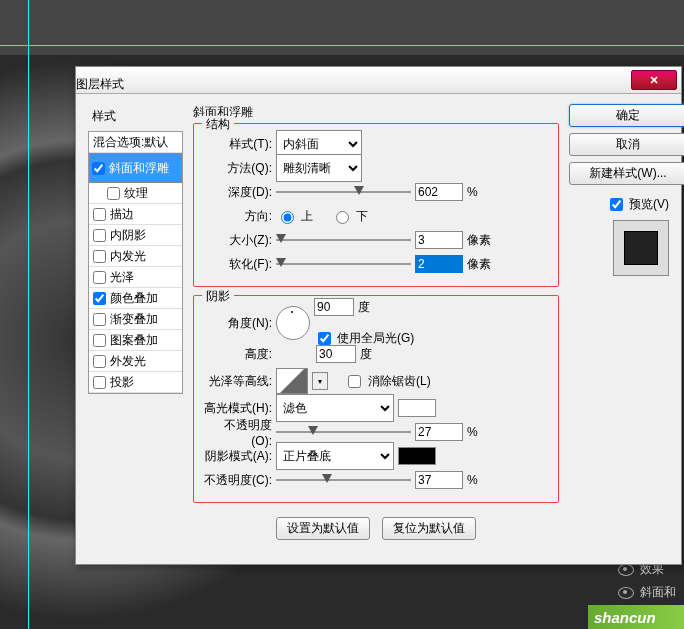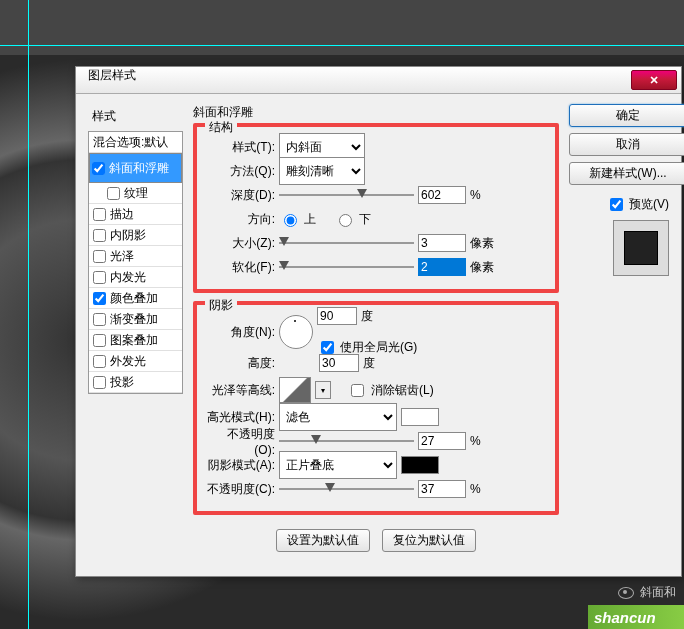--- a/index.html
+++ b/index.html
@@ -2,34 +2,34 @@
 <html><head>
 <meta charset="utf-8">
 <style>
 body{margin:0;font:12px "Microsoft YaHei",sans-serif;background:#444;width:684px;height:629px;overflow:hidden;position:relative}
 .bg{position:absolute;inset:0;background:radial-gradient(circle at 80px 340px,#333 0,#555 120px,#333 180px,#666 200px,#2a2a2a 280px);z-index:0}
 .top-strip{position:absolute;top:0;left:0;right:0;height:55px;background:#454545;z-index:1}
 .guide-v{position:absolute;left:28px;top:0;bottom:0;width:1px;background:#0ff;z-index:2}
 .guide-h{position:absolute;left:0;right:0;top:45px;height:1px;background:#0ff;z-index:2}
 .conc-label{position:absolute;right:52px;top:32px;color:#ccc;font-size:12px}
 .dialog{position:absolute;left:75px;top:66px;width:605px;background:#f0f0f0;border:1px solid #888;box-shadow:2px 2px 8px rgba(0,0,0,.4);z-index:10}
-.titlebar{height:26px;background:linear-gradient(#fff,#e8e8e8);border-bottom:1px solid #aaa;display:flex;align-items:flex-start;padding-left:12px;position:relative}
+.titlebar{height:26px;background:linear-gradient(#fff,#e8e8e8);border-bottom:1px solid #aaa;display:flex;align-items:flex-end;padding-left:0;position:relative}
 .titlebar-text{font-size:12px}
 .closebtn{position:absolute;right:4px;top:3px;width:44px;height:18px;background:linear-gradient(#e07,#c8193b 45%,#a01228);border:1px solid #800020;border-radius:2px;display:flex;align-items:center;justify-content:center;color:#fff;font-size:11px;font-weight:bold}
 .body{padding:10px 12px 24px;display:flex;gap:10px}
 .col-l{width:95px}
 .col-m{flex:1}
 .col-r{width:100px}
 .styles-head{font-size:12px;padding:4px 4px 6px}
 .style-list{border:1px solid #999;background:#fff}
 .sitem{display:flex;align-items:center;height:20px;padding:0 4px;border-bottom:1px solid #e0e0e0;gap:4px}
 .sitem.sel{background:#3399ff;color:#fff}
 .sitem.sub{padding-left:18px}
 .sitem input[type=checkbox]{margin:0;width:13px;height:13px}
-.fieldset{border:4px solid #ef4444;border-radius:2px;padding:8px 10px 10px;margin-bottom:8px;position:relative}
+.fieldset{border:1px solid #ef4444;border-radius:2px;padding:8px 10px 10px;margin-bottom:8px;position:relative}
 .legend{position:absolute;top:-8px;left:8px;background:#f0f0f0;padding:0 4px;font-size:12px}
 .grp-title{font-size:12px;margin-bottom:2px}
 .row{display:flex;align-items:center;height:24px;gap:4px}
 .lbl{width:68px;text-align:right;font-size:12px}
 .sel{border:1px solid #888;background:#fff;height:28px;font-size:12px;padding:0 2px}
 .inp{border:1px solid #888;background:#fff;height:16px;width:42px;font-size:12px;padding:0 2px;text-align:left}
 .inp.hl{border:1px solid #0078d7;background:#0078d7;color:#fff}
 .slider{height:16px;position:relative;flex:1;max-width:135px}
 .slider::before{content:'';position:absolute;left:0;right:0;top:7px;height:2px;background:#999}
 .thumb{position:absolute;top:2px;width:0;height:0;border-left:5px solid transparent;border-right:5px solid transparent;border-top:9px solid #555}
@@ -85,25 +85,25 @@
         <div class="sitem">
             <input type="checkbox" style="">
             <span>描边</span>
           </div>
         <div class="sitem">
             <input type="checkbox" style="">
             <span>内阴影</span>
           </div>
         <div class="sitem">
             <input type="checkbox" style="">
+            <span>内发光</span>
+          </div>
+        <div class="sitem">
+            <input type="checkbox" style="">
             <span>光泽</span>
-          </div>
-        <div class="sitem">
-            <input type="checkbox" style="">
-            <span>内发光</span>
           </div>
         <div class="sitem">
             <input type="checkbox" checked="" style="">
             <span>颜色叠加</span>
           </div>
         <div class="sitem">
             <input type="checkbox" style="">
             <span>渐变叠加</span>
           </div>
         <div class="sitem">

